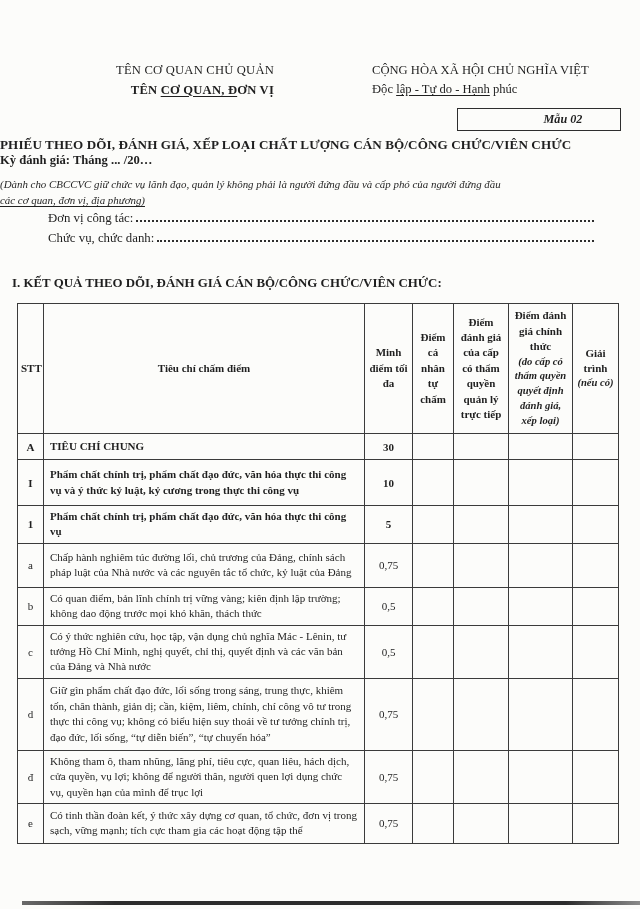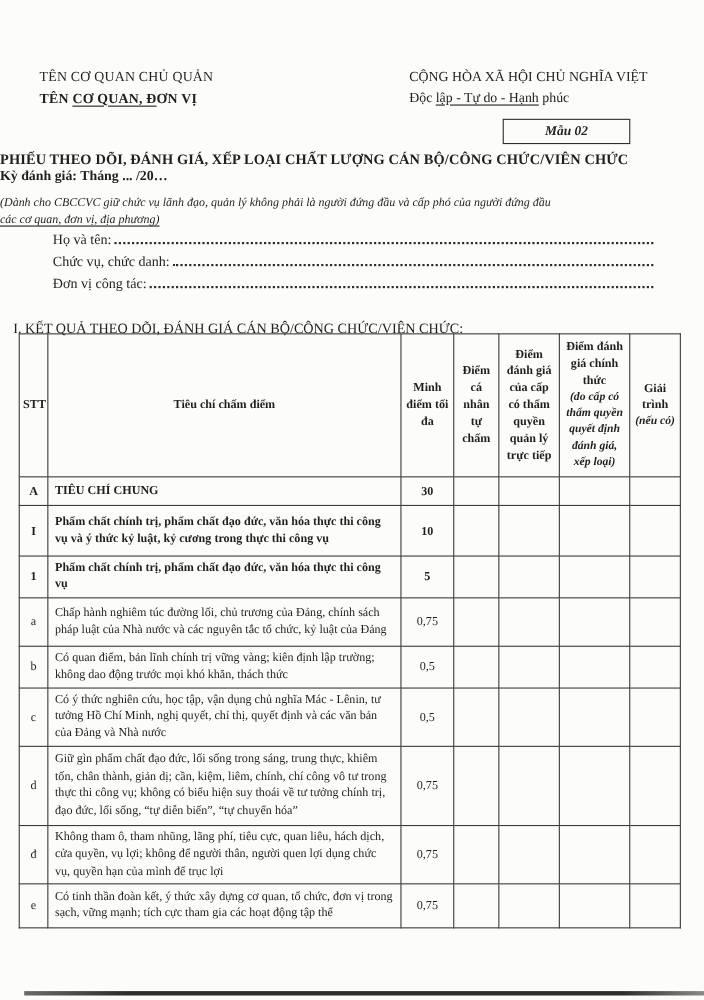--- a/index.html
+++ b/index.html
@@ -11,46 +11,46 @@
   .page {
     position:relative; width:640px; height:909px;
     background:#fcfcfa; color:#1f1f1f; overflow:hidden;
   }
   .bold { font-weight:bold; }
   .u { text-decoration:underline; text-underline-offset:2px; }
 
   
   .hdr-left {
     position:absolute; top:61px; left:36px; width:238px;
-    text-align:left; font-size:12.6px; line-height:1.55; letter-spacing:.2px;
+    text-align:right; font-size:12.6px; line-height:1.55; letter-spacing:.2px;
   }
   .hdr-right {
     position:absolute; top:61px; left:372px; width:262px;
     text-align:left; font-size:12.6px; font-weight:normal; line-height:1.5;
   }
   .form-badge {
     position:absolute; top:108px; left:457px; width:114px; height:21px;
     border:1.5px solid #2e2e2e;
     display:flex; align-items:center; justify-content:center;
-    font-weight:bold; font-style:italic; font-size:12.2px;
+    font-weight:bold; font-style:italic; font-size:12.2px;padding-left:48px;
   }
 
   
   .title-block { position:absolute; top:137px; left:0; width:640px; text-align:left; }
   .doc-title   { font-weight:bold; font-size:13.1px; letter-spacing:.1px; }
   .doc-period  { font-weight:bold; font-size:12.6px; margin-top:0; }
   .doc-note    { font-style:italic; font-size:10.9px; margin-top:8px; line-height:1.5; }
 
   
   .fields { position:absolute; top:208px; left:48px; width:546px; }
   .field  { display:flex; align-items:baseline; font-size:12.8px; height:20px; }
   .flabel { white-space:nowrap; padding-right:3px; }
   .dots   { flex:1; border-bottom:2px dotted #2d2d2d; height:12px; }
 
-  .sec-heading { position:absolute; top:276px; left:12px; font-weight:normal; font-size:12.9px;margin-top:16px; }
+  .sec-heading { position:absolute; top:276px; left:12px; font-weight:bold; font-size:12.9px; }
 
   
   table.criteria {
     position:absolute; top:303px; left:17px; width:601px;
     border-collapse:collapse; table-layout:fixed;
   }
   .criteria th, .criteria td {
     border:1px solid #3b3b3b; padding:2px 4px;
     font-size:11px; vertical-align:middle; overflow:hidden;
   }
@@ -100,29 +100,25 @@
     <div class="doc-title">PHIẾU THEO DÕI, ĐÁNH GIÁ, XẾP LOẠI CHẤT LƯỢNG CÁN BỘ/CÔNG CHỨC/VIÊN CHỨC</div>
     <div class="doc-period">Kỳ đánh giá: Tháng ... /20…</div>
     <div class="doc-note">
       <span>(Dành cho CBCCVC giữ chức vụ lãnh đạo, quản lý không phải là người đứng đầu và cấp phó của người đứng đầu</span><br>
       <span class="u">các cơ quan, đơn vị, địa phương)</span>
     </div>
   </div>
 
   <div class="fields">
     <div class="field">
-      <span class="flabel">Họ và tên:</span>
+      <span class="flabel">Đơn vị công tác:</span>
       <span class="dots"></span>
     </div>
     <div class="field">
       <span class="flabel">Chức vụ, chức danh:</span>
-      <span class="dots"></span>
-    </div>
-    <div class="field">
-      <span class="flabel">Đơn vị công tác:</span>
       <span class="dots"></span>
     </div>
   </div>
 
   <div class="sec-heading">I. KẾT QUẢ THEO DÕI, ĐÁNH GIÁ CÁN BỘ/CÔNG CHỨC/VIÊN CHỨC:</div>
 
   <table class="criteria">
     <colgroup>
       <col style="width:26px">
         <col style="width:321px">

